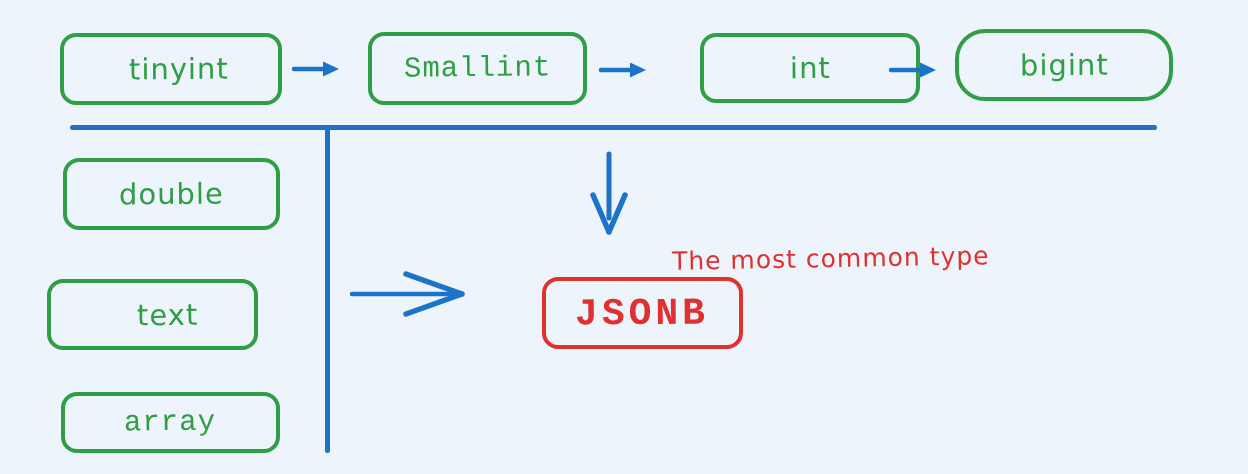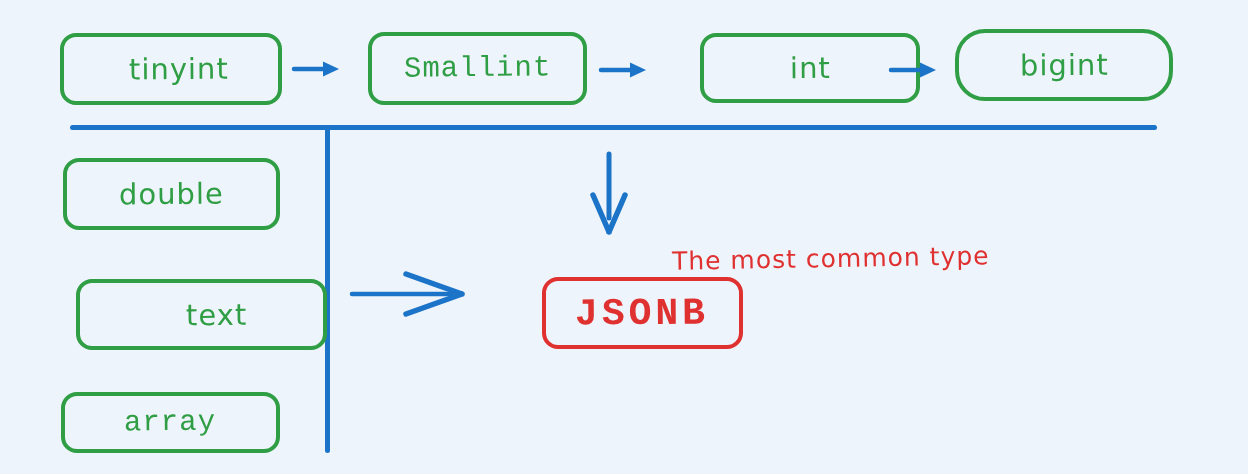--- a/index.html
+++ b/index.html
@@ -104,21 +104,21 @@
     <span>bigint</span>
   </div>
 
   <div class="hline" style="left:70px; top:125px; width:1087px; height:5px;"></div>
   <div class="vline" style="left:325px; top:127px; width:5px; height:326px;"></div>
 
   <div class="node" style="left:63px; top:158px; width:217px; height:72px;">
     <span>double</span>
   </div>
 
-  <div class="node" style="left:76px; top:279px; width:251px; height:71px;padding-left:30px;">
+  <div class="node" style="left:47px; top:279px; width:211px; height:71px;padding-left:30px;">
     <span>text</span>
   </div>
 
   <div class="node" style="left:61px; top:392px; width:219px; height:61px;font-family:Liberation Mono, monospace;">
     <span>array</span>
   </div>
 
   <svg class="arrow-svg" style="left:585px; top:150px;" width="48" height="86" viewBox="0 0 48 86">
     <path class="stroke" stroke-width="5" d="M24 4 V68"></path>
     <path class="stroke" stroke-width="5.5" d="M8 45 L24 82 M40 45 L24 82"></path>

